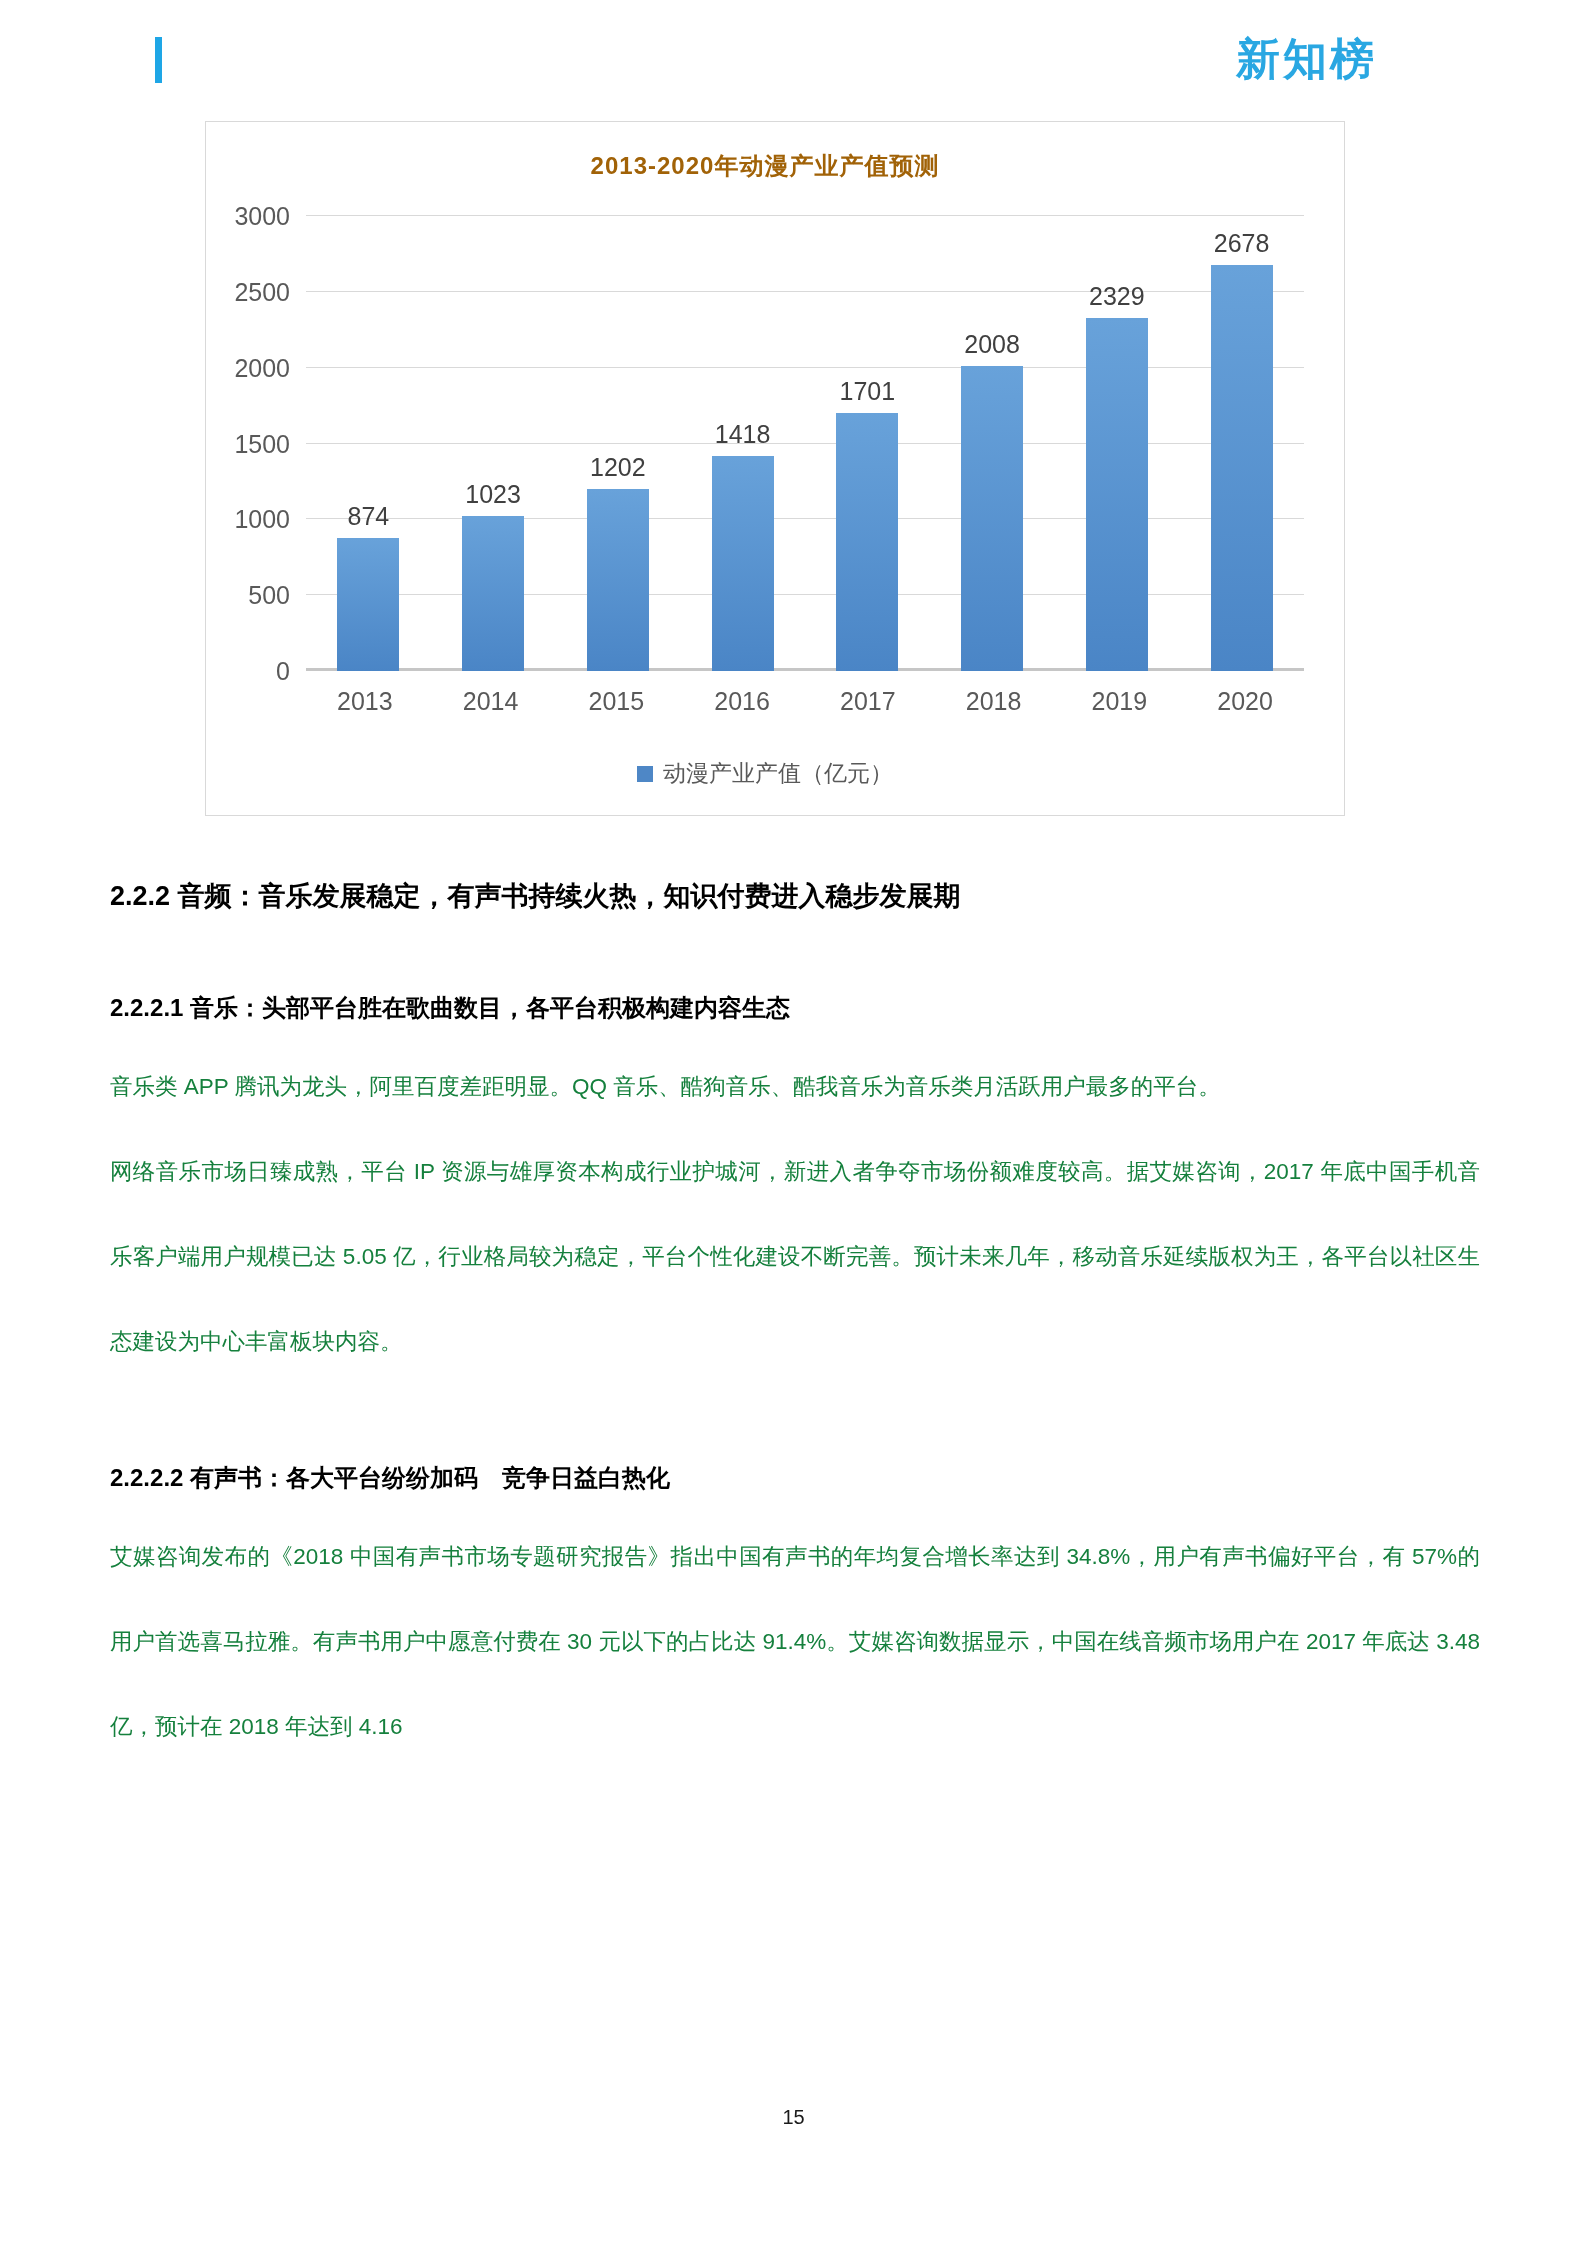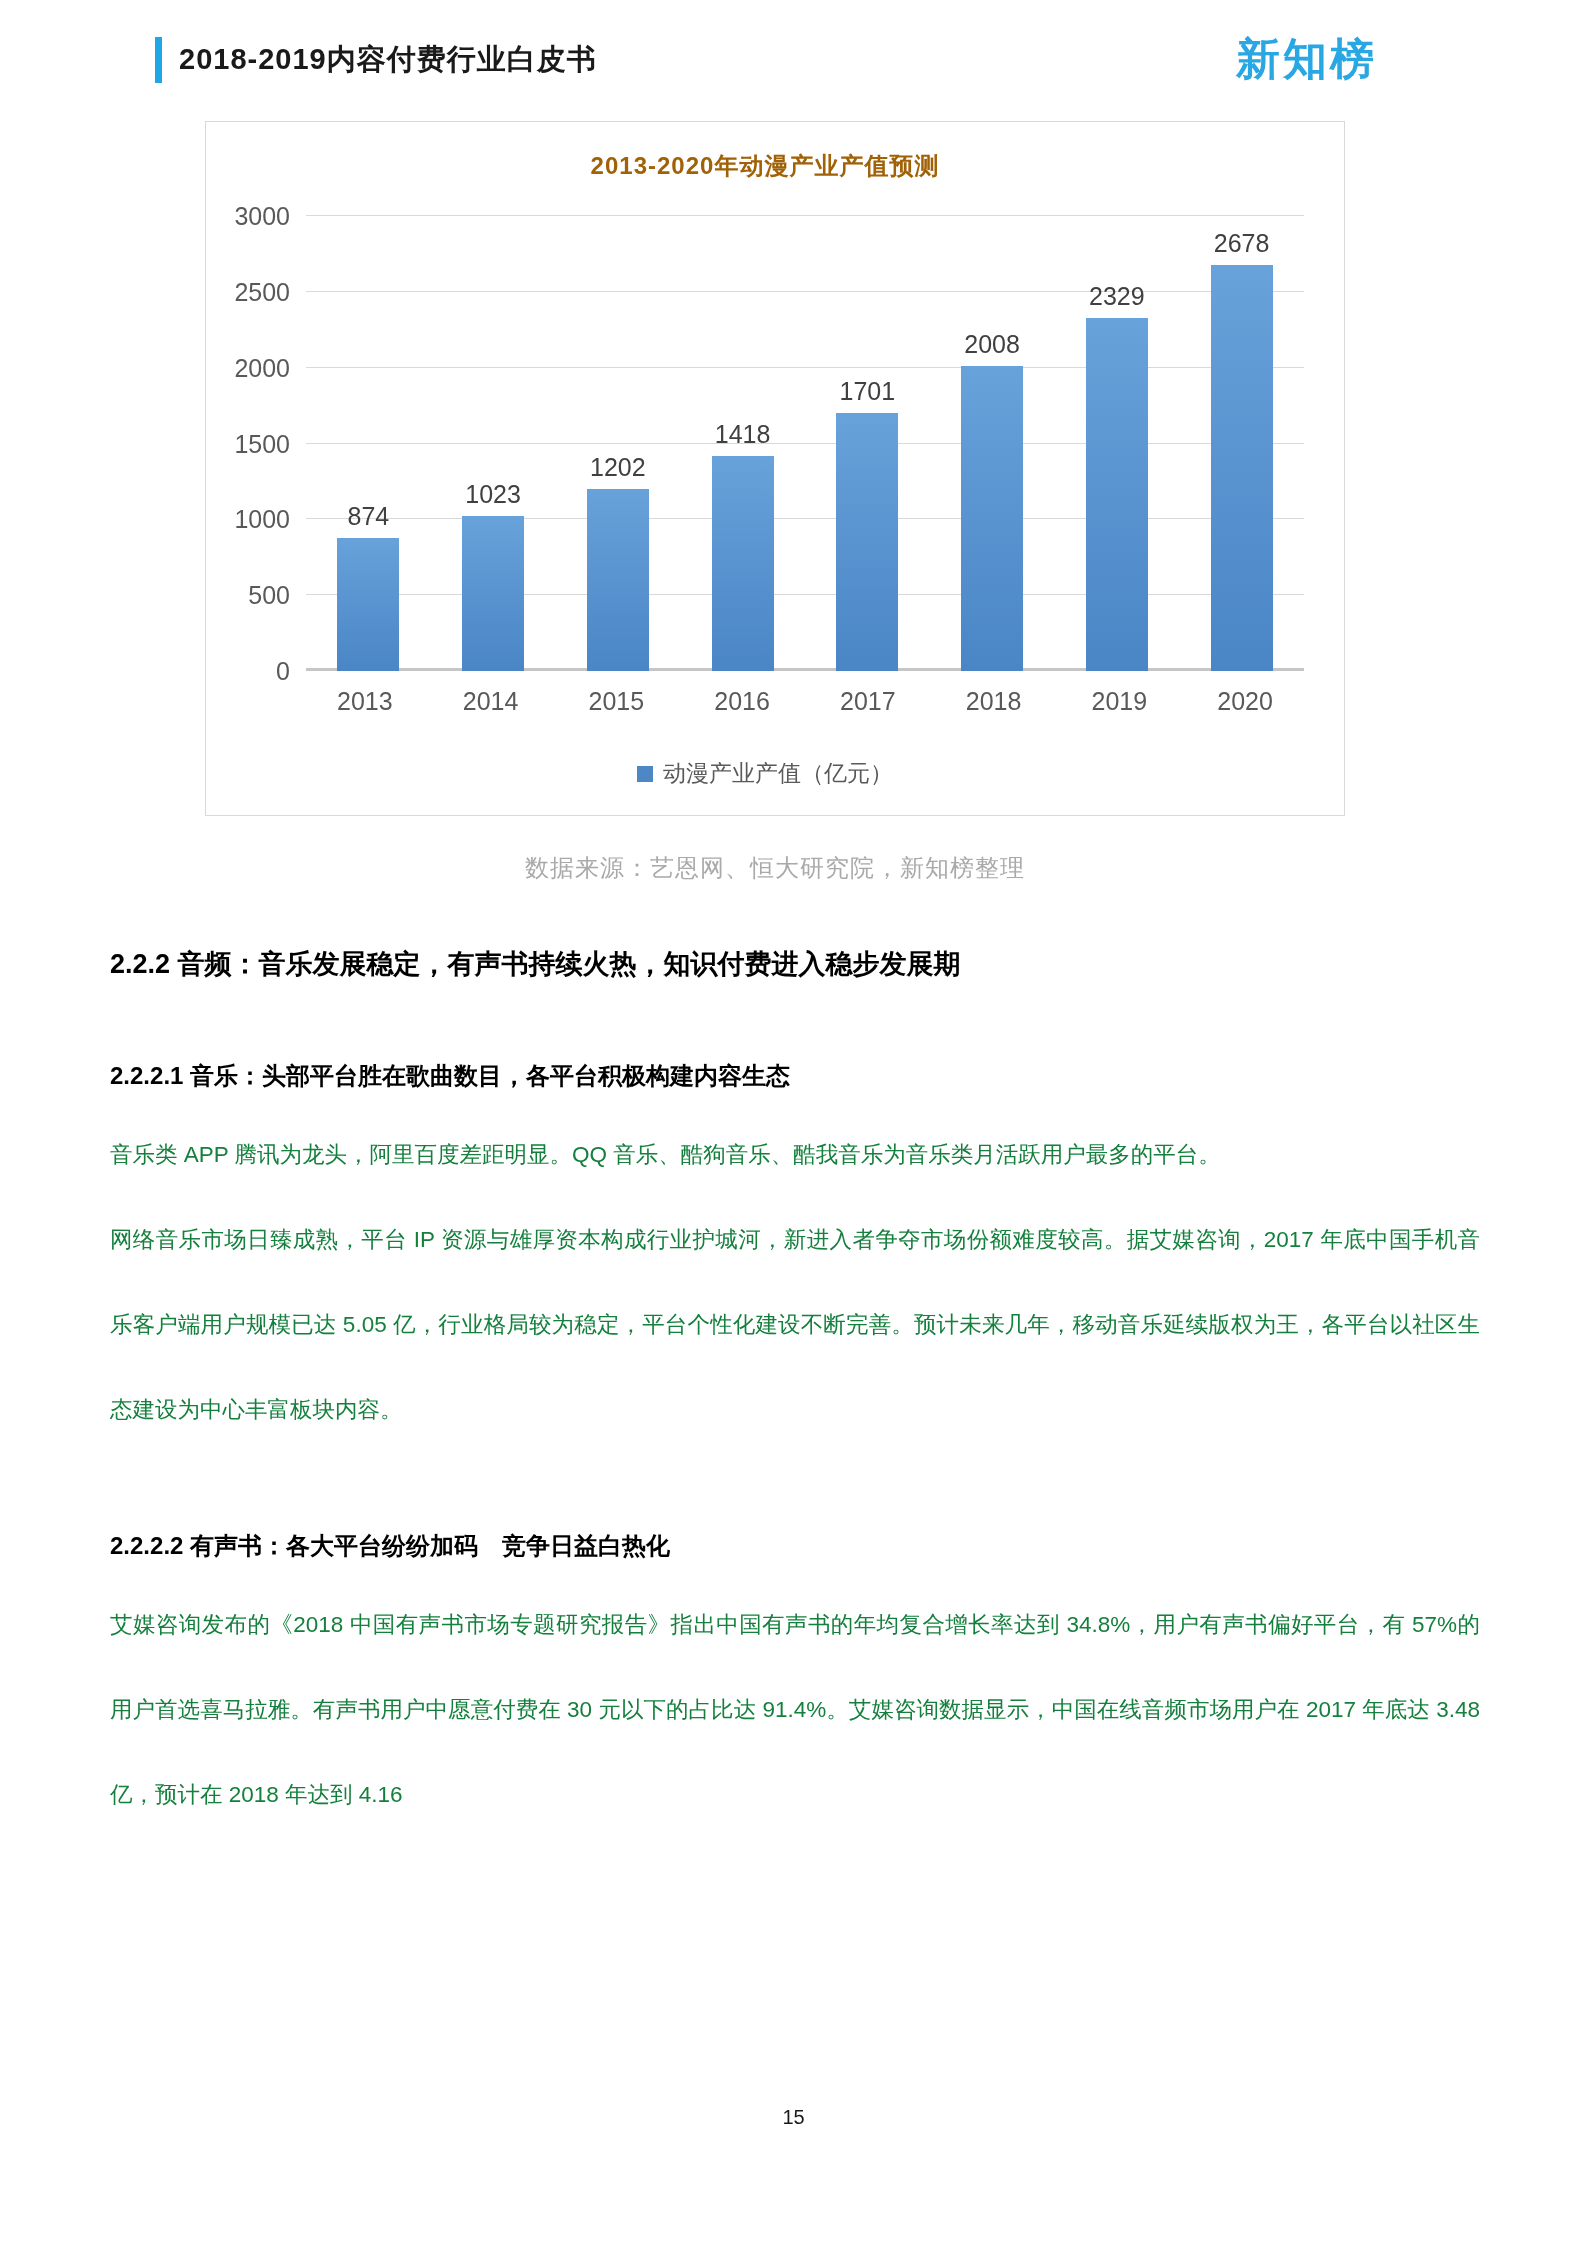--- a/index.html
+++ b/index.html
@@ -80,21 +80,20 @@
   }
 </style>
 </head>
 <body>
 
 <div class="page">
 
   <div class="hdr">
     <div class="hdr-left">
       <span class="accent-bar"></span>
-      <span class="doc-title">2018-2019内容付费行业白皮书</span>
     </div>
     <span class="logo">新知榜</span>
   </div>
 
   <div class="chart-box">
     <div class="chart-title">2013-2020年动漫产业产值预测</div>
     <div class="chart-body">
       <div class="y-axis">
           <div class="ytick" style="bottom: calc(0% - 13px);">0</div>
           <div class="ytick" style="bottom: calc(16.6667% - 13px);">500</div>
@@ -159,21 +158,20 @@
             <div class="xtick">2020</div>
           </div>
       </div>
     </div>
     <div class="legend">
       <span class="legend-swatch"></span>
       <span class="legend-label">动漫产业产值（亿元）</span>
     </div>
   </div>
 
-  <p class="source">数据来源：艺恩网、恒大研究院，新知榜整理</p>
 
   <div class="content">
     <h2 class="h2">2.2.2 音频：音乐发展稳定，有声书持续火热，知识付费进入稳步发展期</h2>
 
     <h3 class="h3">2.2.2.1 音乐：头部平台胜在歌曲数目，各平台积极构建内容生态</h3>
     <p class="para">音乐类 APP 腾讯为龙头，阿里百度差距明显。QQ 音乐、酷狗音乐、酷我音乐为音乐类月活跃用户最多的平台。</p>
     <p class="para">网络音乐市场日臻成熟，平台 IP 资源与雄厚资本构成行业护城河，新进入者争夺市场份额难度较高。据艾媒咨询，2017 年底中国手机音乐客户端用户规模已达 5.05 亿，行业格局较为稳定，平台个性化建设不断完善。预计未来几年，移动音乐延续版权为王，各平台以社区生态建设为中心丰富板块内容。</p>
 
     <h3 class="h3">2.2.2.2 有声书：各大平台纷纷加码　竞争日益白热化</h3>
     <p class="para">艾媒咨询发布的《2018 中国有声书市场专题研究报告》指出中国有声书的年均复合增长率达到 34.8%，用户有声书偏好平台，有 57%的用户首选喜马拉雅。有声书用户中愿意付费在 30 元以下的占比达 91.4%。艾媒咨询数据显示，中国在线音频市场用户在 2017 年底达 3.48 亿，预计在 2018 年达到 4.16</p>

